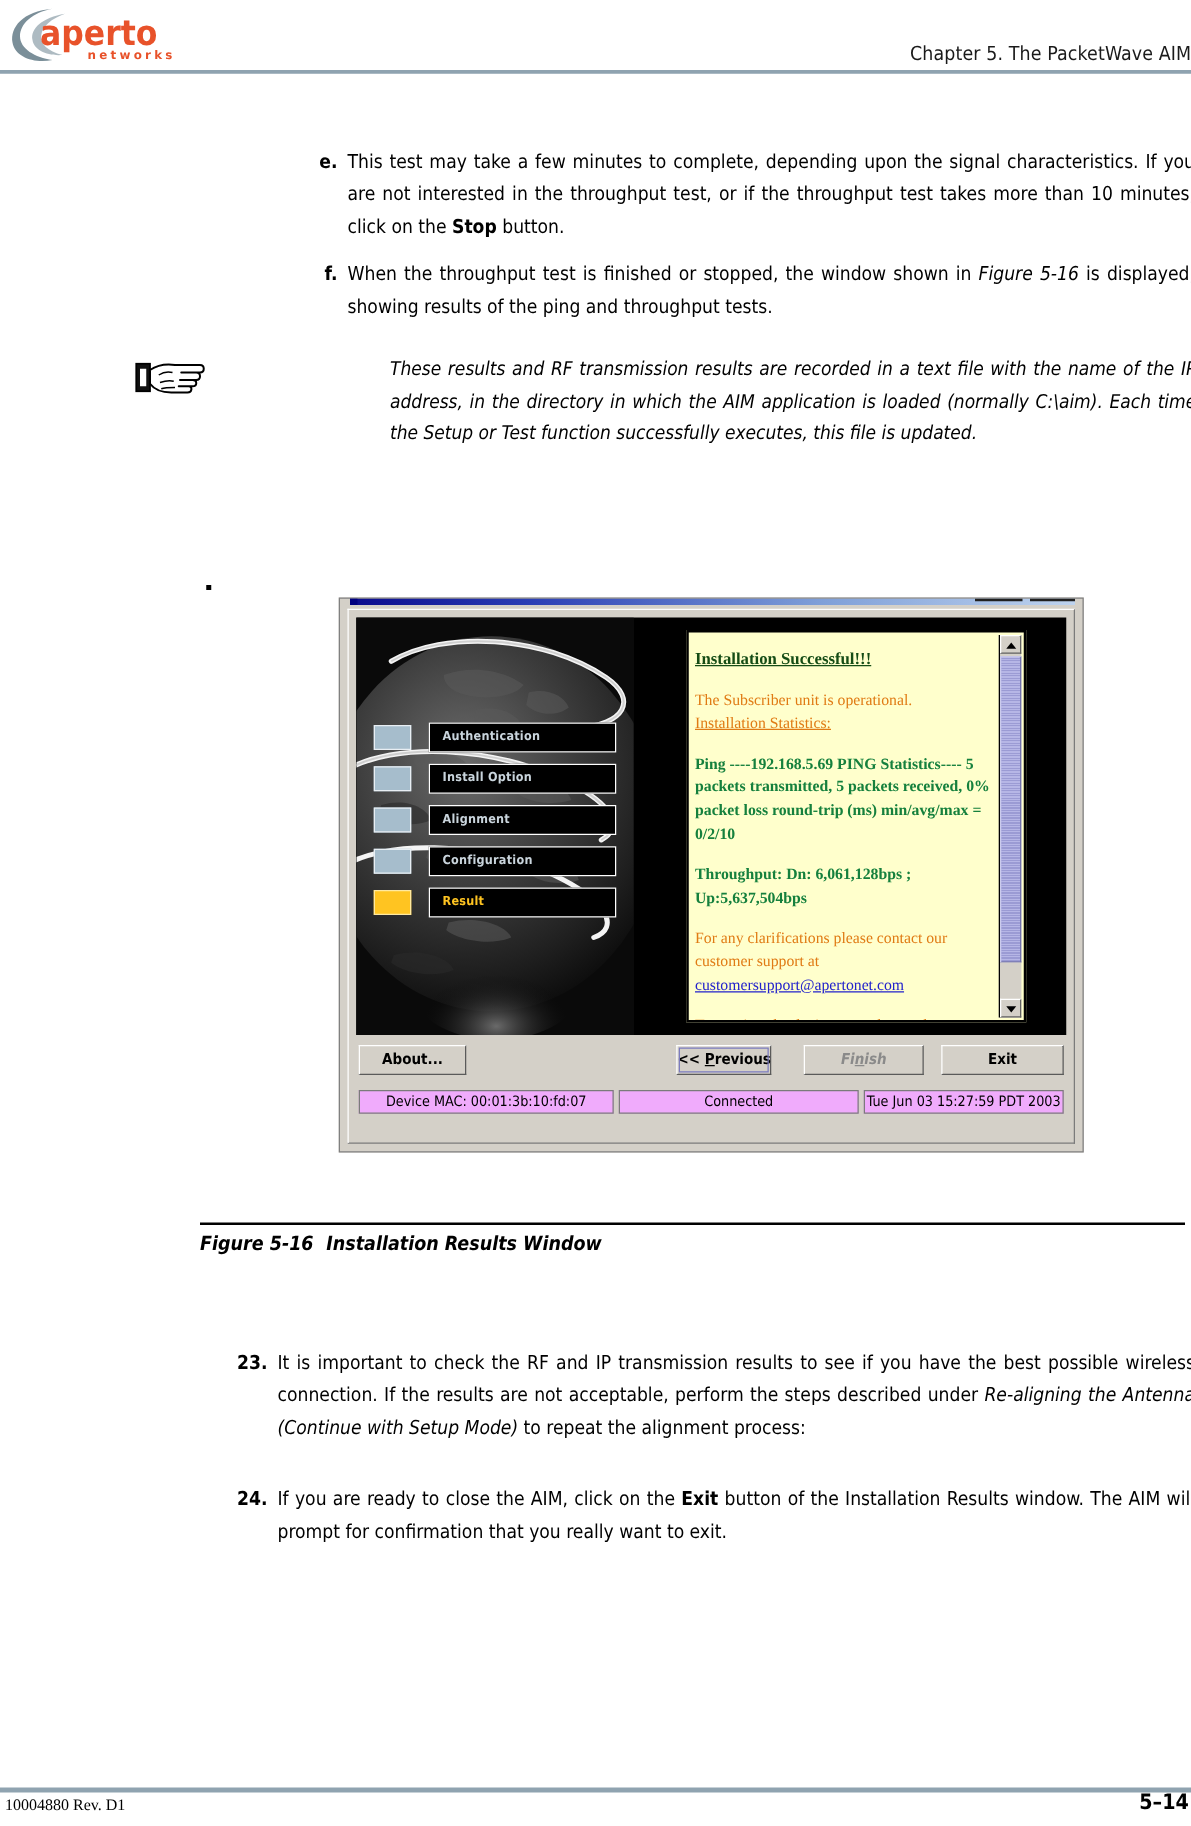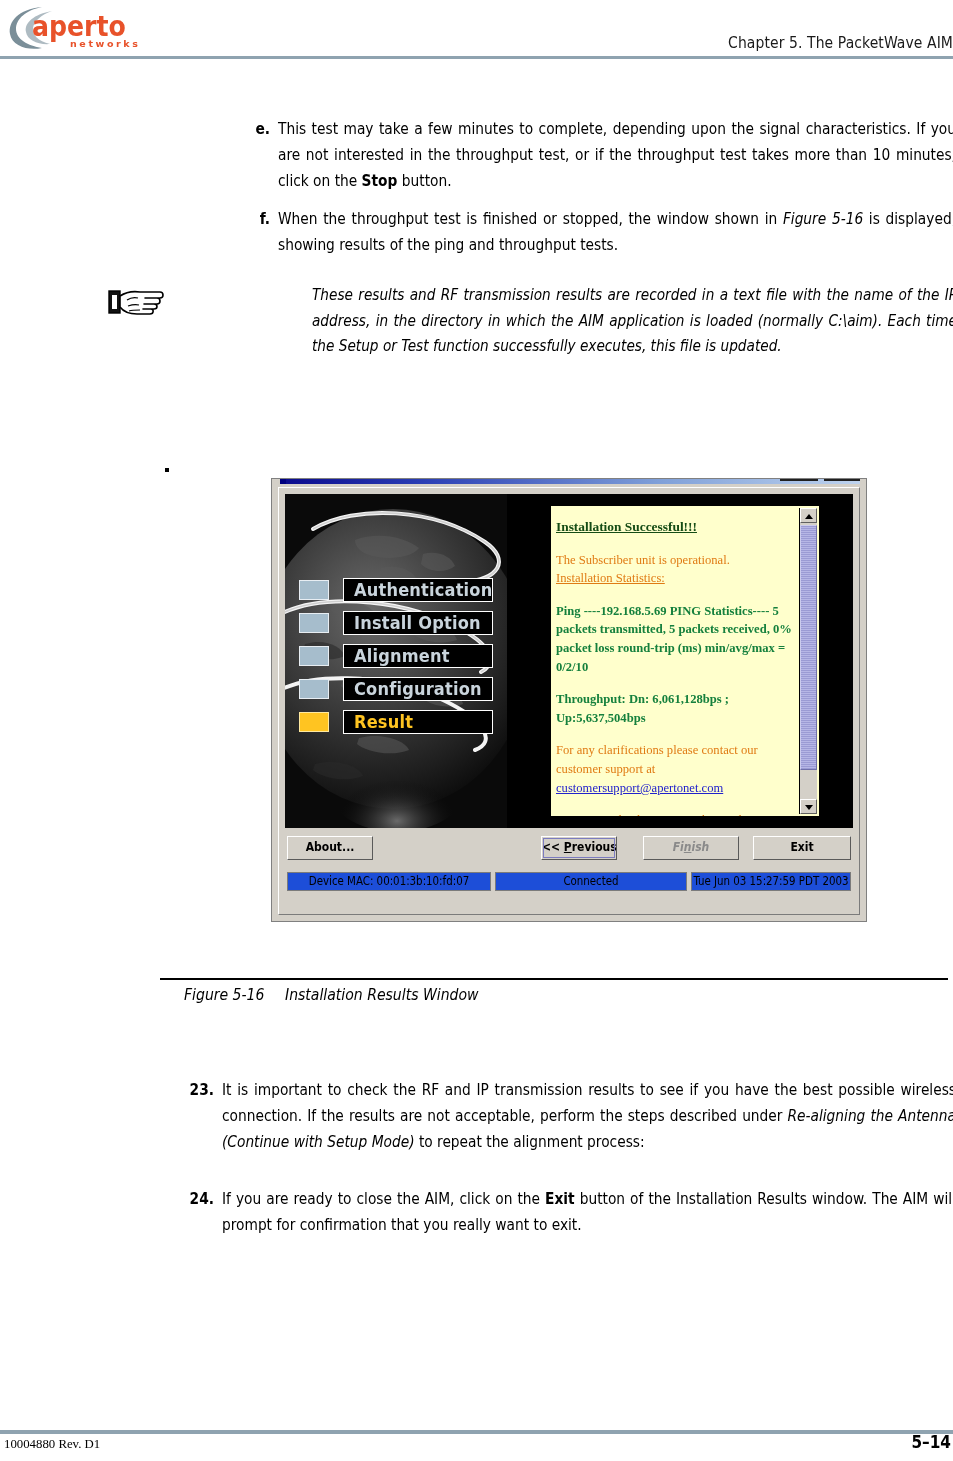--- a/index.html
+++ b/index.html
@@ -176,21 +176,21 @@
   }
   .nav-label {
     position: absolute;
     left: 44px; top: 2px;
     width: 150px; height: 24px;
     background: #000;
     border: 1px solid #ffffff;
     box-sizing: border-box;
     color: #c9d4dc;
     font-family: "DejaVu Sans", sans-serif;
-    font-size: 18px;
+    font-size: 10px;
     font-weight: bold;
     font-stretch: condensed;
     line-height: 22px;
     padding-left: 10px;
     letter-spacing: 0.2px;
     white-space: nowrap;
   }
   .nav-label.active { color: #ffc421; }
 
   
@@ -307,21 +307,21 @@
 
   
   .status-row {
     position: absolute;
     left: 6px; top: 384px;
     width: 568px; height: 20px;
   }
   .status-cell {
     position: absolute;
     top: 0; height: 19px;
-    background: #1d4ed8;
+    background: #f0abfc;
     border: 1px solid #7b7b7b;
     box-sizing: border-box;
     font-family: "DejaVu Sans", sans-serif;
     font-size: 11.4px;
     font-stretch: condensed;
     line-height: 17px;
     text-align: center;
     color: #000;
     white-space: nowrap;
   }
@@ -331,25 +331,24 @@
     position: absolute;
     left: 160px; top: 978px;
     width: 788px; height: 1.5px;
     background: #000;
   }
   .fig-caption {
     position: absolute;
     left: 160px; top: 986px;
     font-family: "DejaVu Sans", sans-serif;
     font-style: italic;
-    font-weight: normal;
+    font-weight: bold;
     font-size: 15.6px;
     font-stretch: condensed;
     white-space: nowrap;
-    margin-left: 24px;
   }
   .fig-caption .fig-num { display: inline-block; width: 101px; }
 
   
   .footer-rule {
     position: absolute;
     left: 0; top: 1430px;
     width: 953px; height: 4px;
     background: #8fa3b0;
   }

